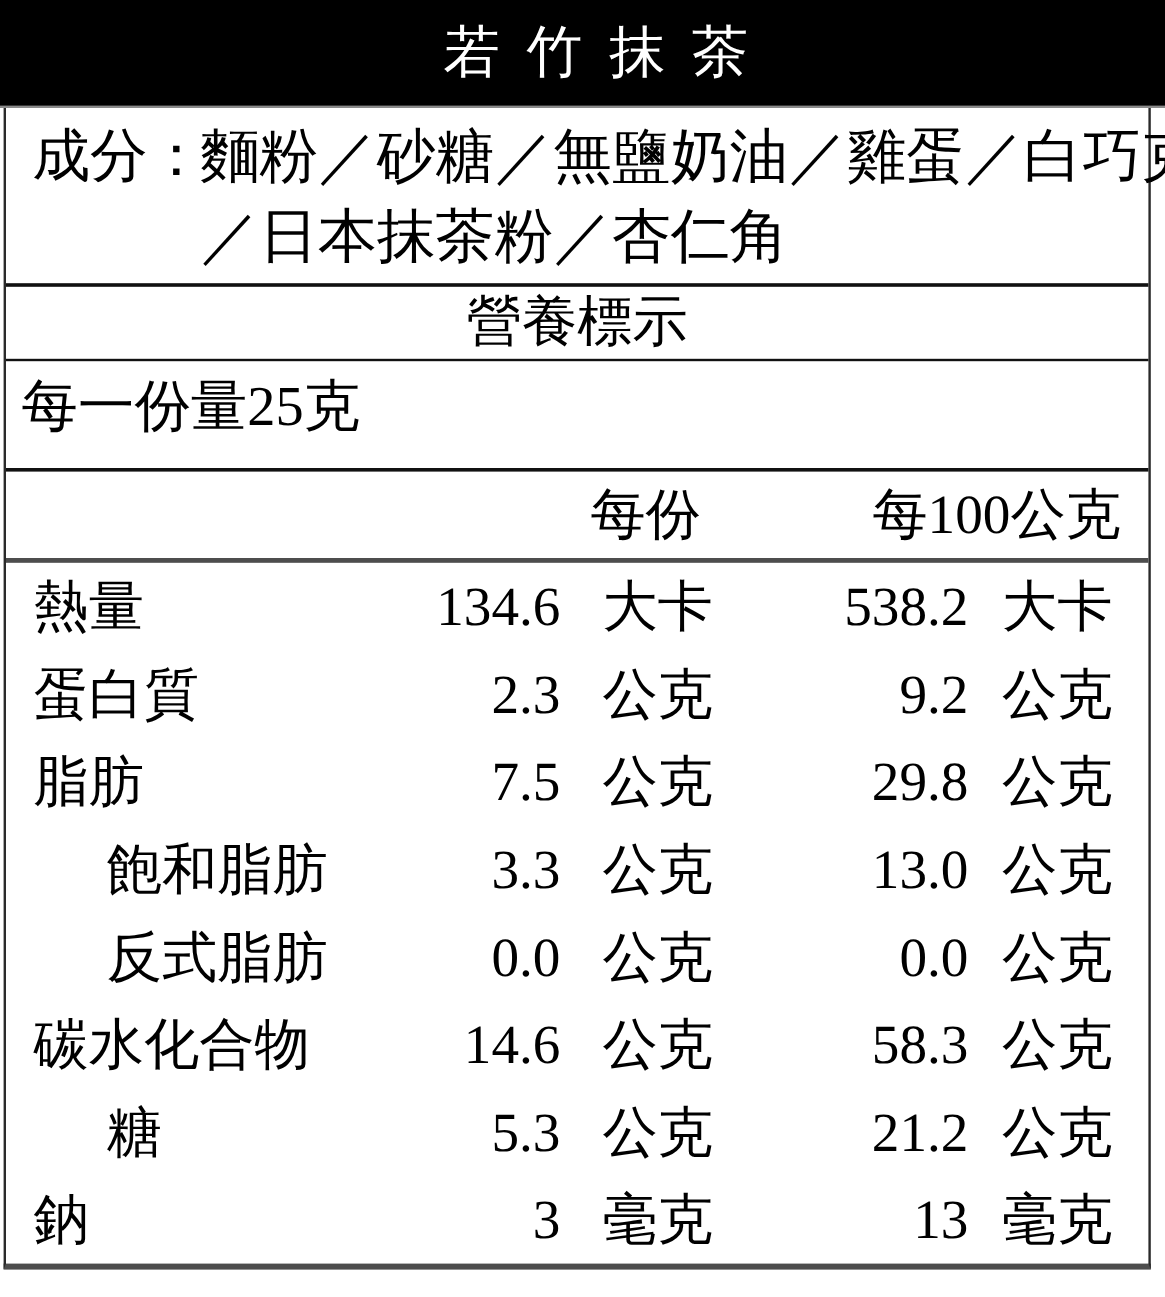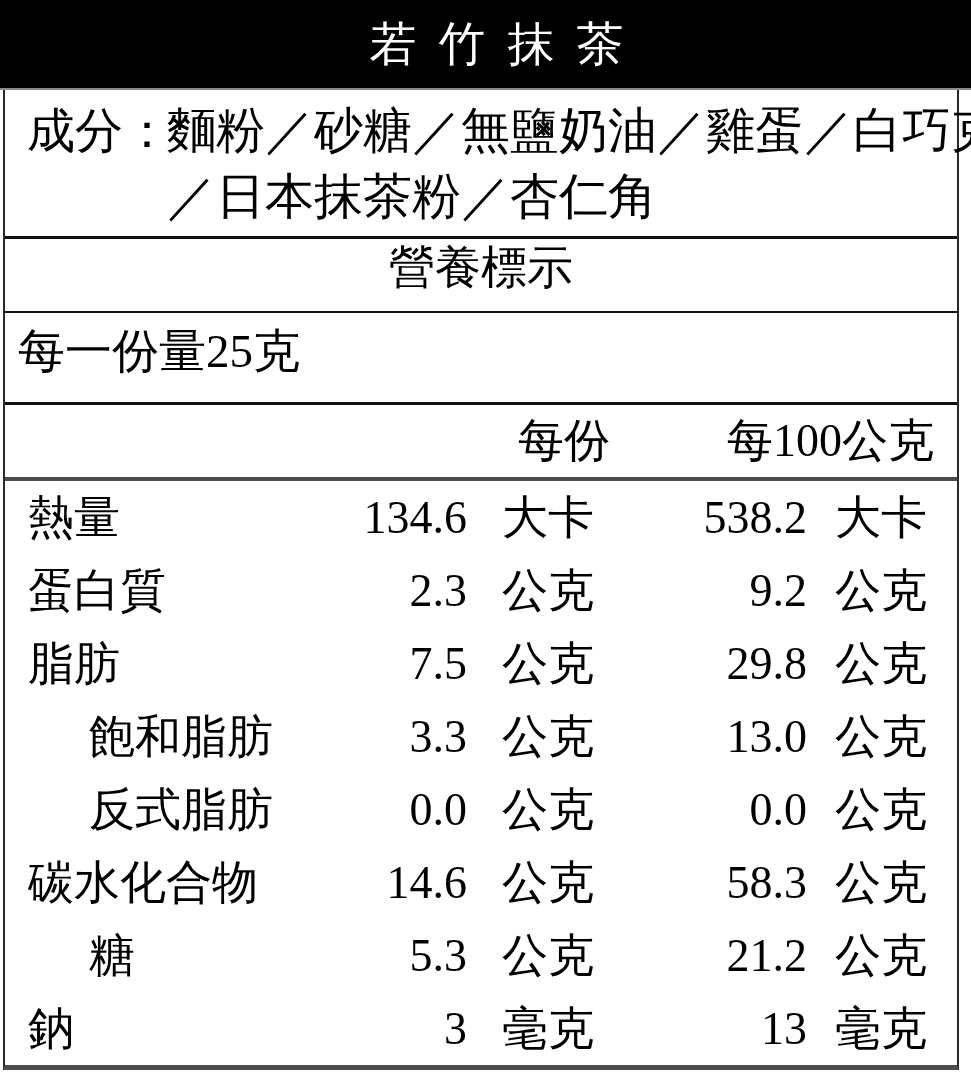--- a/index.html
+++ b/index.html
@@ -44,42 +44,42 @@
     height:149px;border-bottom:3px solid var(--border_thin);
     display:grid;grid-template-columns:140px 1fr;
     padding:8px 6px 0 22px;
   }
   .ing-label{font-size:48px;line-height:66px;white-space:nowrap;}
   .ing-lines{font-size:49px;line-height:66px;}
   .ing-lines div{white-space:nowrap;}
 
   
   .nutri-heading{
-    height:74px;border-bottom:2px solid var(--border_thin);
+    height:62px;border-bottom:2px solid var(--border_thin);
     text-align:center;font-size:46px;line-height:58px;
   }
 
   
   .serving{
     height:92px;border-bottom:3px solid var(--border_thin);
     font-size:47px;line-height:76px;padding-left:13px;
   }
 
   
   .col-header,.row{
     display:grid;
     grid-template-columns:1fr 150px 135px 205px 142px;
     align-items:center;
   }
   .col-header{
     height:76px;border-bottom:4px solid var(--border_thick);
     font-size:46px;
     grid-template-columns:1fr 150px 135px 347px;
   }
-  .h-unit1{padding-left:17px;white-space:nowrap;text-align:right;}
+  .h-unit1{padding-left:17px;white-space:nowrap;}
   .h-per100{text-align:right;padding-right:23px;white-space:nowrap;}
 
   .row{height:73px;font-size:46px;}
   .c-label{padding-left:23px;white-space:nowrap;}
   .row.indent .c-label{padding-left:84px;}
   .c-val1,.c-val2{text-align:right;padding-right:8px;white-space:nowrap;}
   .c-unit1{padding-left:27px;white-space:nowrap;}
   .c-unit2{padding-left:20px;white-space:nowrap;}
 </style>
 </head>

